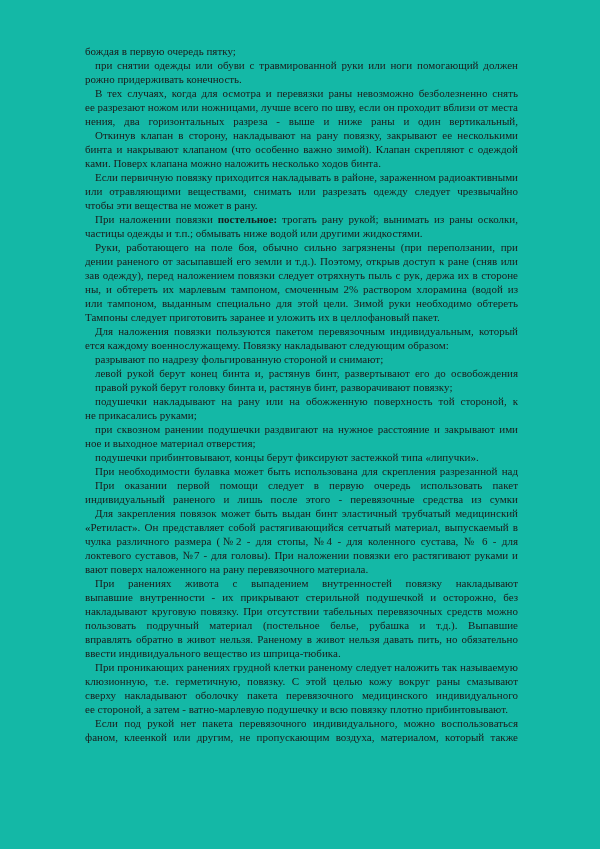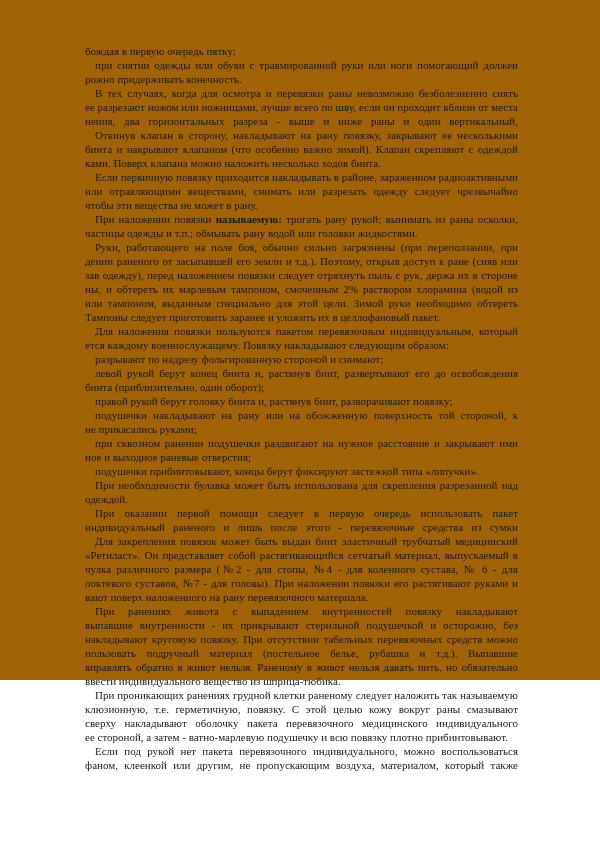--- a/index.html
+++ b/index.html
@@ -9,22 +9,22 @@
   }
   body {
     width: 600px;
     height: 849px;
     overflow: hidden;
     font-family: "Liberation Serif", "DejaVu Serif", serif;
   }
   .page {
     position: relative;
     width: 600px;
-    height: 680px;
-    background: #a16207;
+    height: 849px;
+    background: #14b8a6;
   }
   .text-block {
     position: absolute;
     left: 85px;
     top: 44px;
     width: 433px;
     color: #1b1b1b;
     font-size: 11px;
     line-height: 14px;
   }
@@ -72,59 +72,57 @@
         <div class="line line-just line-indent">Откинув клапан в сторону, накладывают на рану повязку, закрывают ее несколькими ходами</div>
         <div class="line line-just">бинта и накрывают клапаном (что особенно важно зимой). Клапан скрепляют с одеждой булав-</div>
         <div class="line line-end">ками. Поверх клапана можно наложить несколько ходов бинта.</div>
       </div>
       <div class="paragraph">
         <div class="line line-just line-indent">Если первичную повязку приходится накладывать в районе, зараженном радиоактивными</div>
         <div class="line line-just">или отравляющими веществами, снимать или разрезать одежду следует чрезвычайно осторожно,</div>
         <div class="line line-end">чтобы эти вещества не может в рану.</div>
       </div>
       <div class="paragraph">
-        <div class="line line-just line-indent">При наложении повязки <b>называемую:</b> трогать рану рукой; вынимать из раны осколки, пули,</div>
-        <div class="line line-end">частицы одежды и т.п.; обмывать рану водой или головки жидкостями.</div>
+        <div class="line line-just line-indent">При наложении повязки <b>постельное:</b> трогать рану рукой; вынимать из раны осколки, пули,</div>
+        <div class="line line-end">частицы одежды и т.п.; обмывать ниже водой или другими жидкостями.</div>
       </div>
       <div class="paragraph">
         <div class="line line-just line-indent">Руки, работающего на поле боя, обычно сильно загрязнены (при переползании, при освобож-</div>
         <div class="line line-just">дении раненого от засыпавшей его земли и т.д.). Поэтому, открыв доступ к ране (сняв или разре-</div>
         <div class="line line-just">зав одежду), перед наложением повязки следует отряхнуть пыль с рук, держа их в стороне от ра-</div>
         <div class="line line-just">ны, и обтереть их марлевым тампоном, смоченным 2% раствором хлорамина (водой из фляги),</div>
         <div class="line line-just">или тампоном, выданным специально для этой цели. Зимой руки необходимо обтереть снегом.</div>
         <div class="line line-end">Тампоны следует приготовить заранее и уложить их в целлофановый пакет.</div>
       </div>
       <div class="paragraph">
         <div class="line line-just line-indent">Для наложения повязки пользуются пакетом перевязочным индивидуальным, который выда-</div>
         <div class="line line-end">ется каждому военнослужащему. Повязку накладывают следующим образом:</div>
       </div>
       <div class="paragraph">
         <div class="line line-end line-indent">разрывают по надрезу фольгированную стороной и снимают;</div>
       </div>
       <div class="paragraph">
         <div class="line line-just line-indent">левой рукой берут конец бинта и, растянув бинт, развертывают его до освобождения головки</div>
-        <div class="line line-end">бинта (приблизительно, один оборот);</div>
       </div>
       <div class="paragraph">
         <div class="line line-end line-indent">правой рукой берут головку бинта и, растянув бинт, разворачивают повязку;</div>
       </div>
       <div class="paragraph">
         <div class="line line-just line-indent">подушечки накладывают на рану или на обожженную поверхность той стороной, к которой</div>
         <div class="line line-end">не прикасались руками;</div>
       </div>
       <div class="paragraph">
         <div class="line line-just line-indent">при сквозном ранении подушечки раздвигают на нужное расстояние и закрывают ими вход-</div>
-        <div class="line line-end">ное и выходное раневые отверстия;</div>
+        <div class="line line-end">ное и выходное материал отверстия;</div>
       </div>
       <div class="paragraph">
         <div class="line line-end line-indent">подушечки прибинтовывают, концы берут фиксируют застежкой типа «липучки».</div>
       </div>
       <div class="paragraph">
         <div class="line line-just line-indent">При необходимости булавка может быть использована для скрепления разрезанной над раной</div>
-        <div class="line line-end">одеждой.</div>
       </div>
       <div class="paragraph">
         <div class="line line-just line-indent">При оказании первой помощи следует в первую очередь использовать пакет перевязочный</div>
         <div class="line line-just">индивидуальный раненого и лишь после этого - перевязочные средства из сумки медицинской</div>
       </div>
       <div class="paragraph">
         <div class="line line-just line-indent">Для закрепления повязок может быть выдан бинт эластичный трубчатый медицинский типа</div>
         <div class="line line-just">«Ретиласт». Он представляет собой растягивающийся сетчатый материал, выпускаемый в виде</div>
         <div class="line line-just">чулка различного размера (№2 - для стопы, №4 - для коленного сустава, № 6 - для плечевого и</div>
         <div class="line line-just">локтевого суставов, №7 - для головы). При наложении повязки его растягивают руками и наде-</div>

